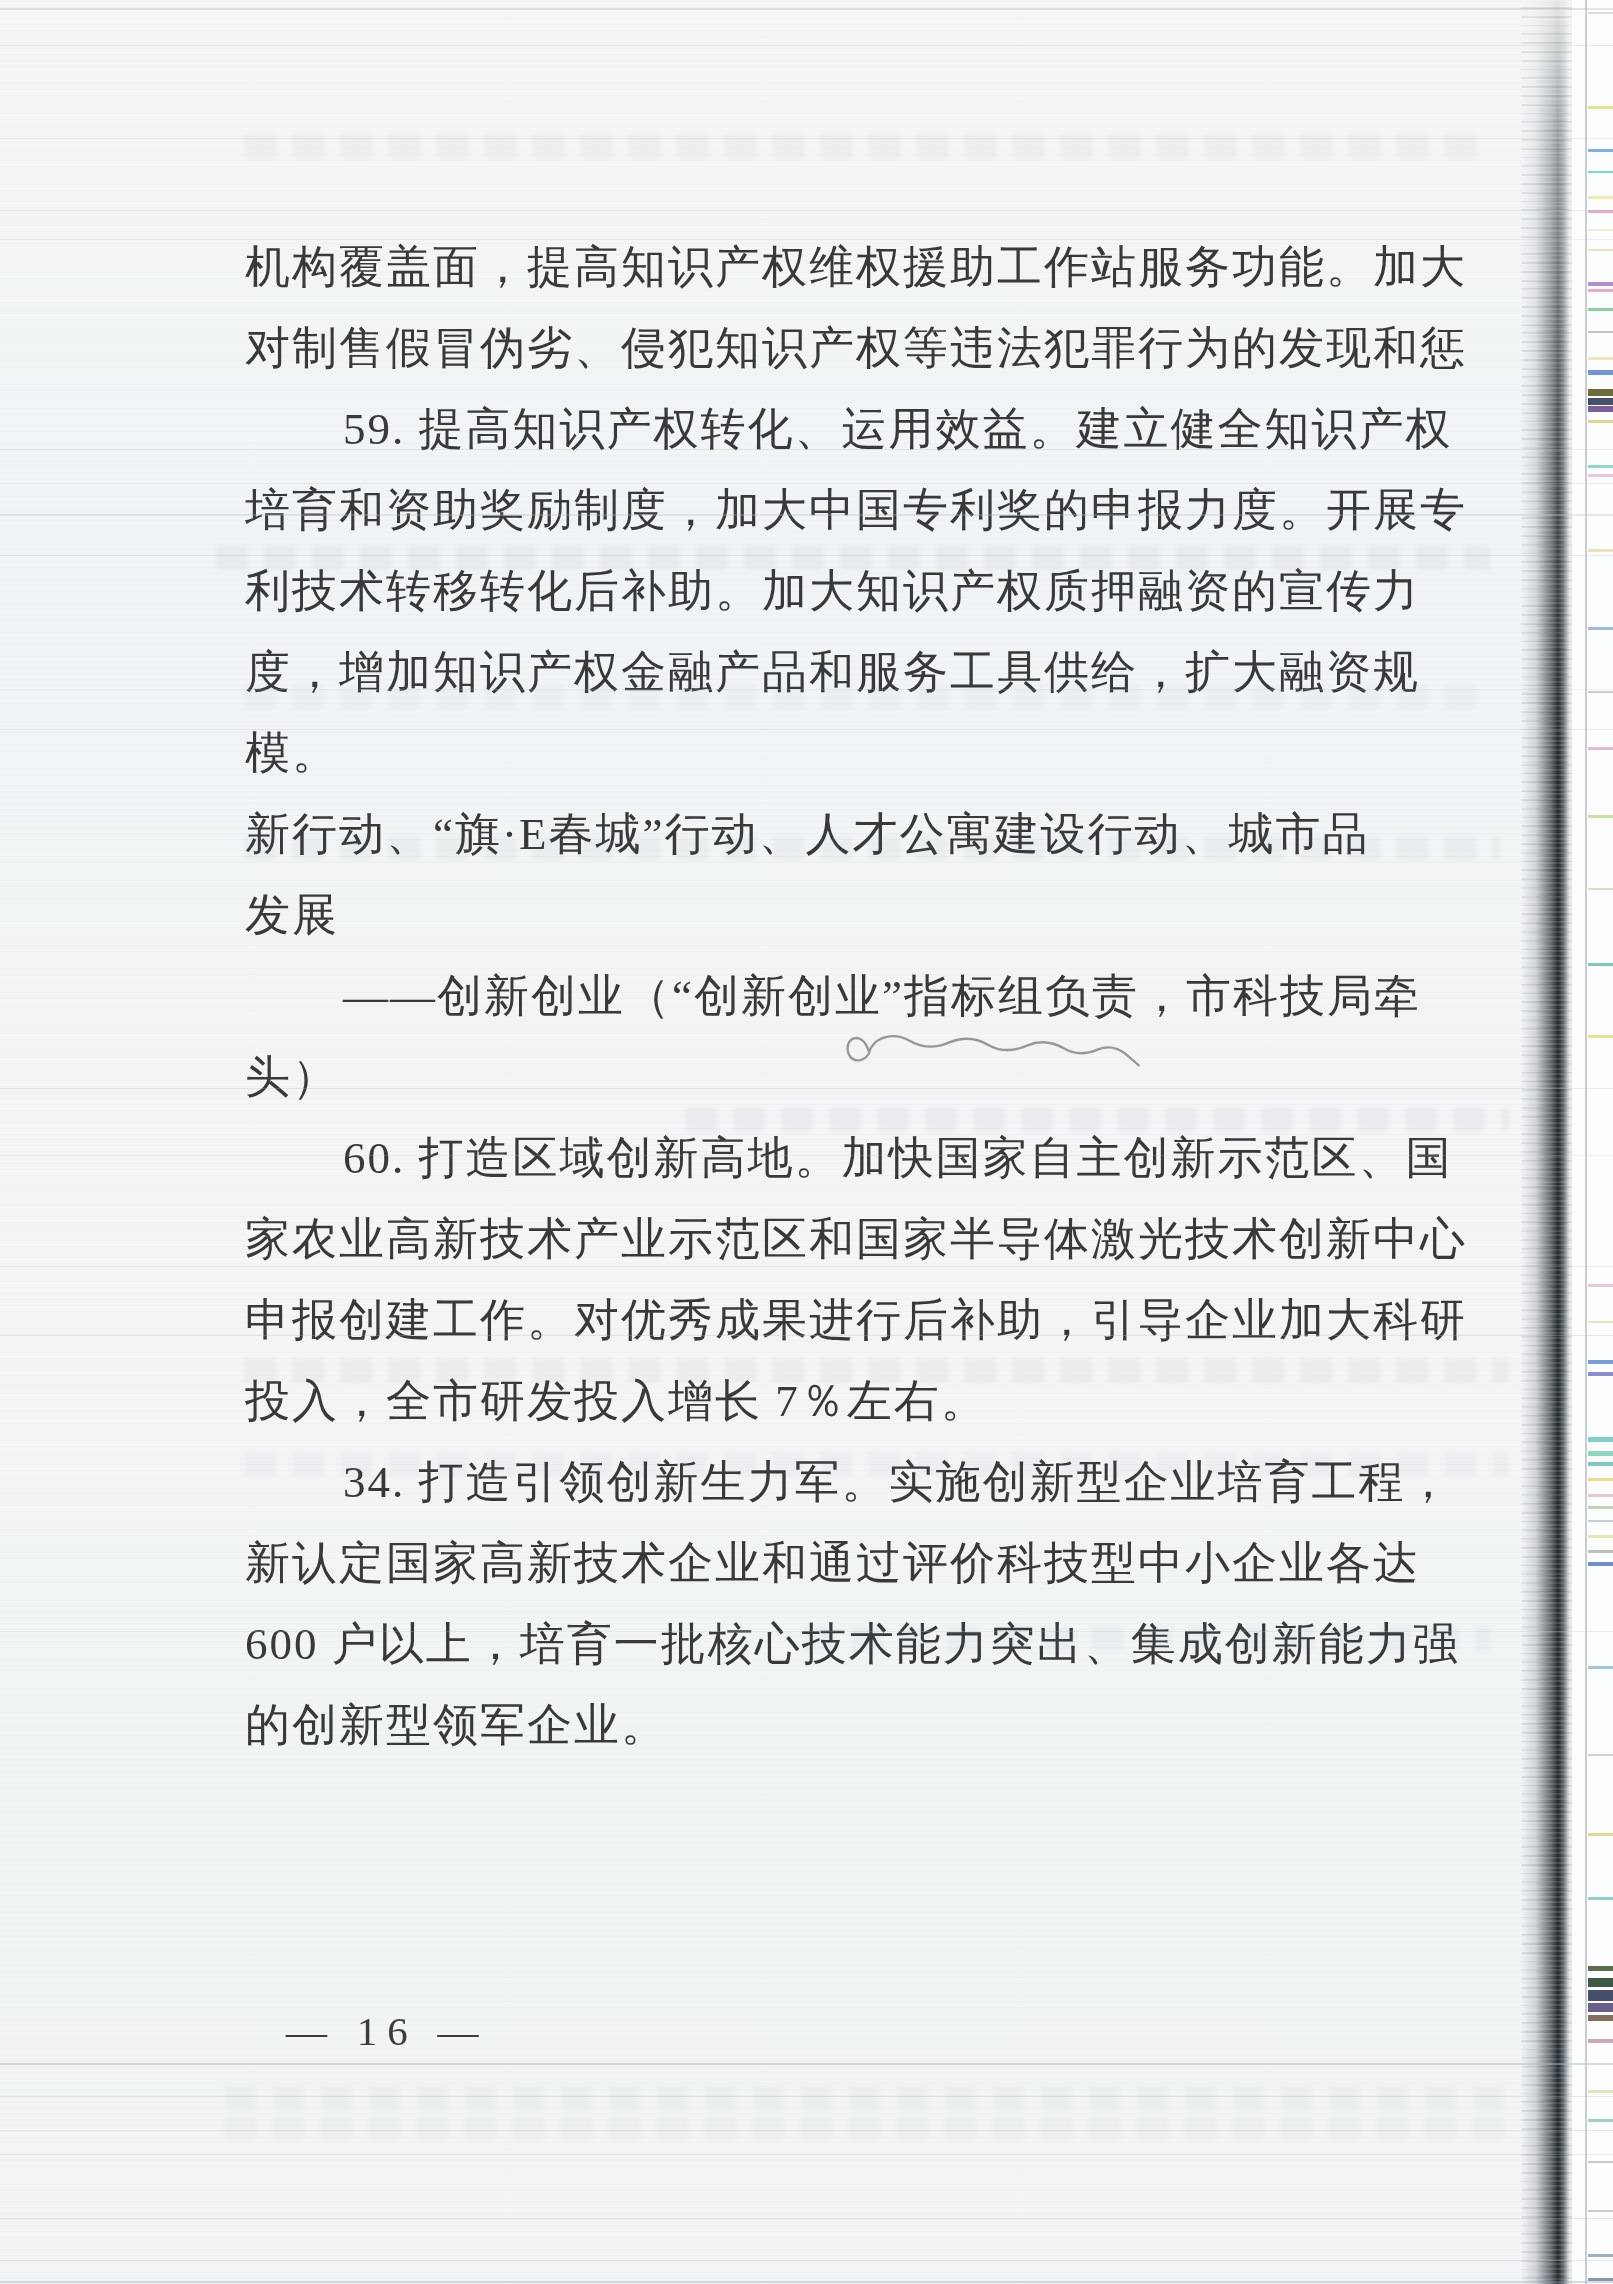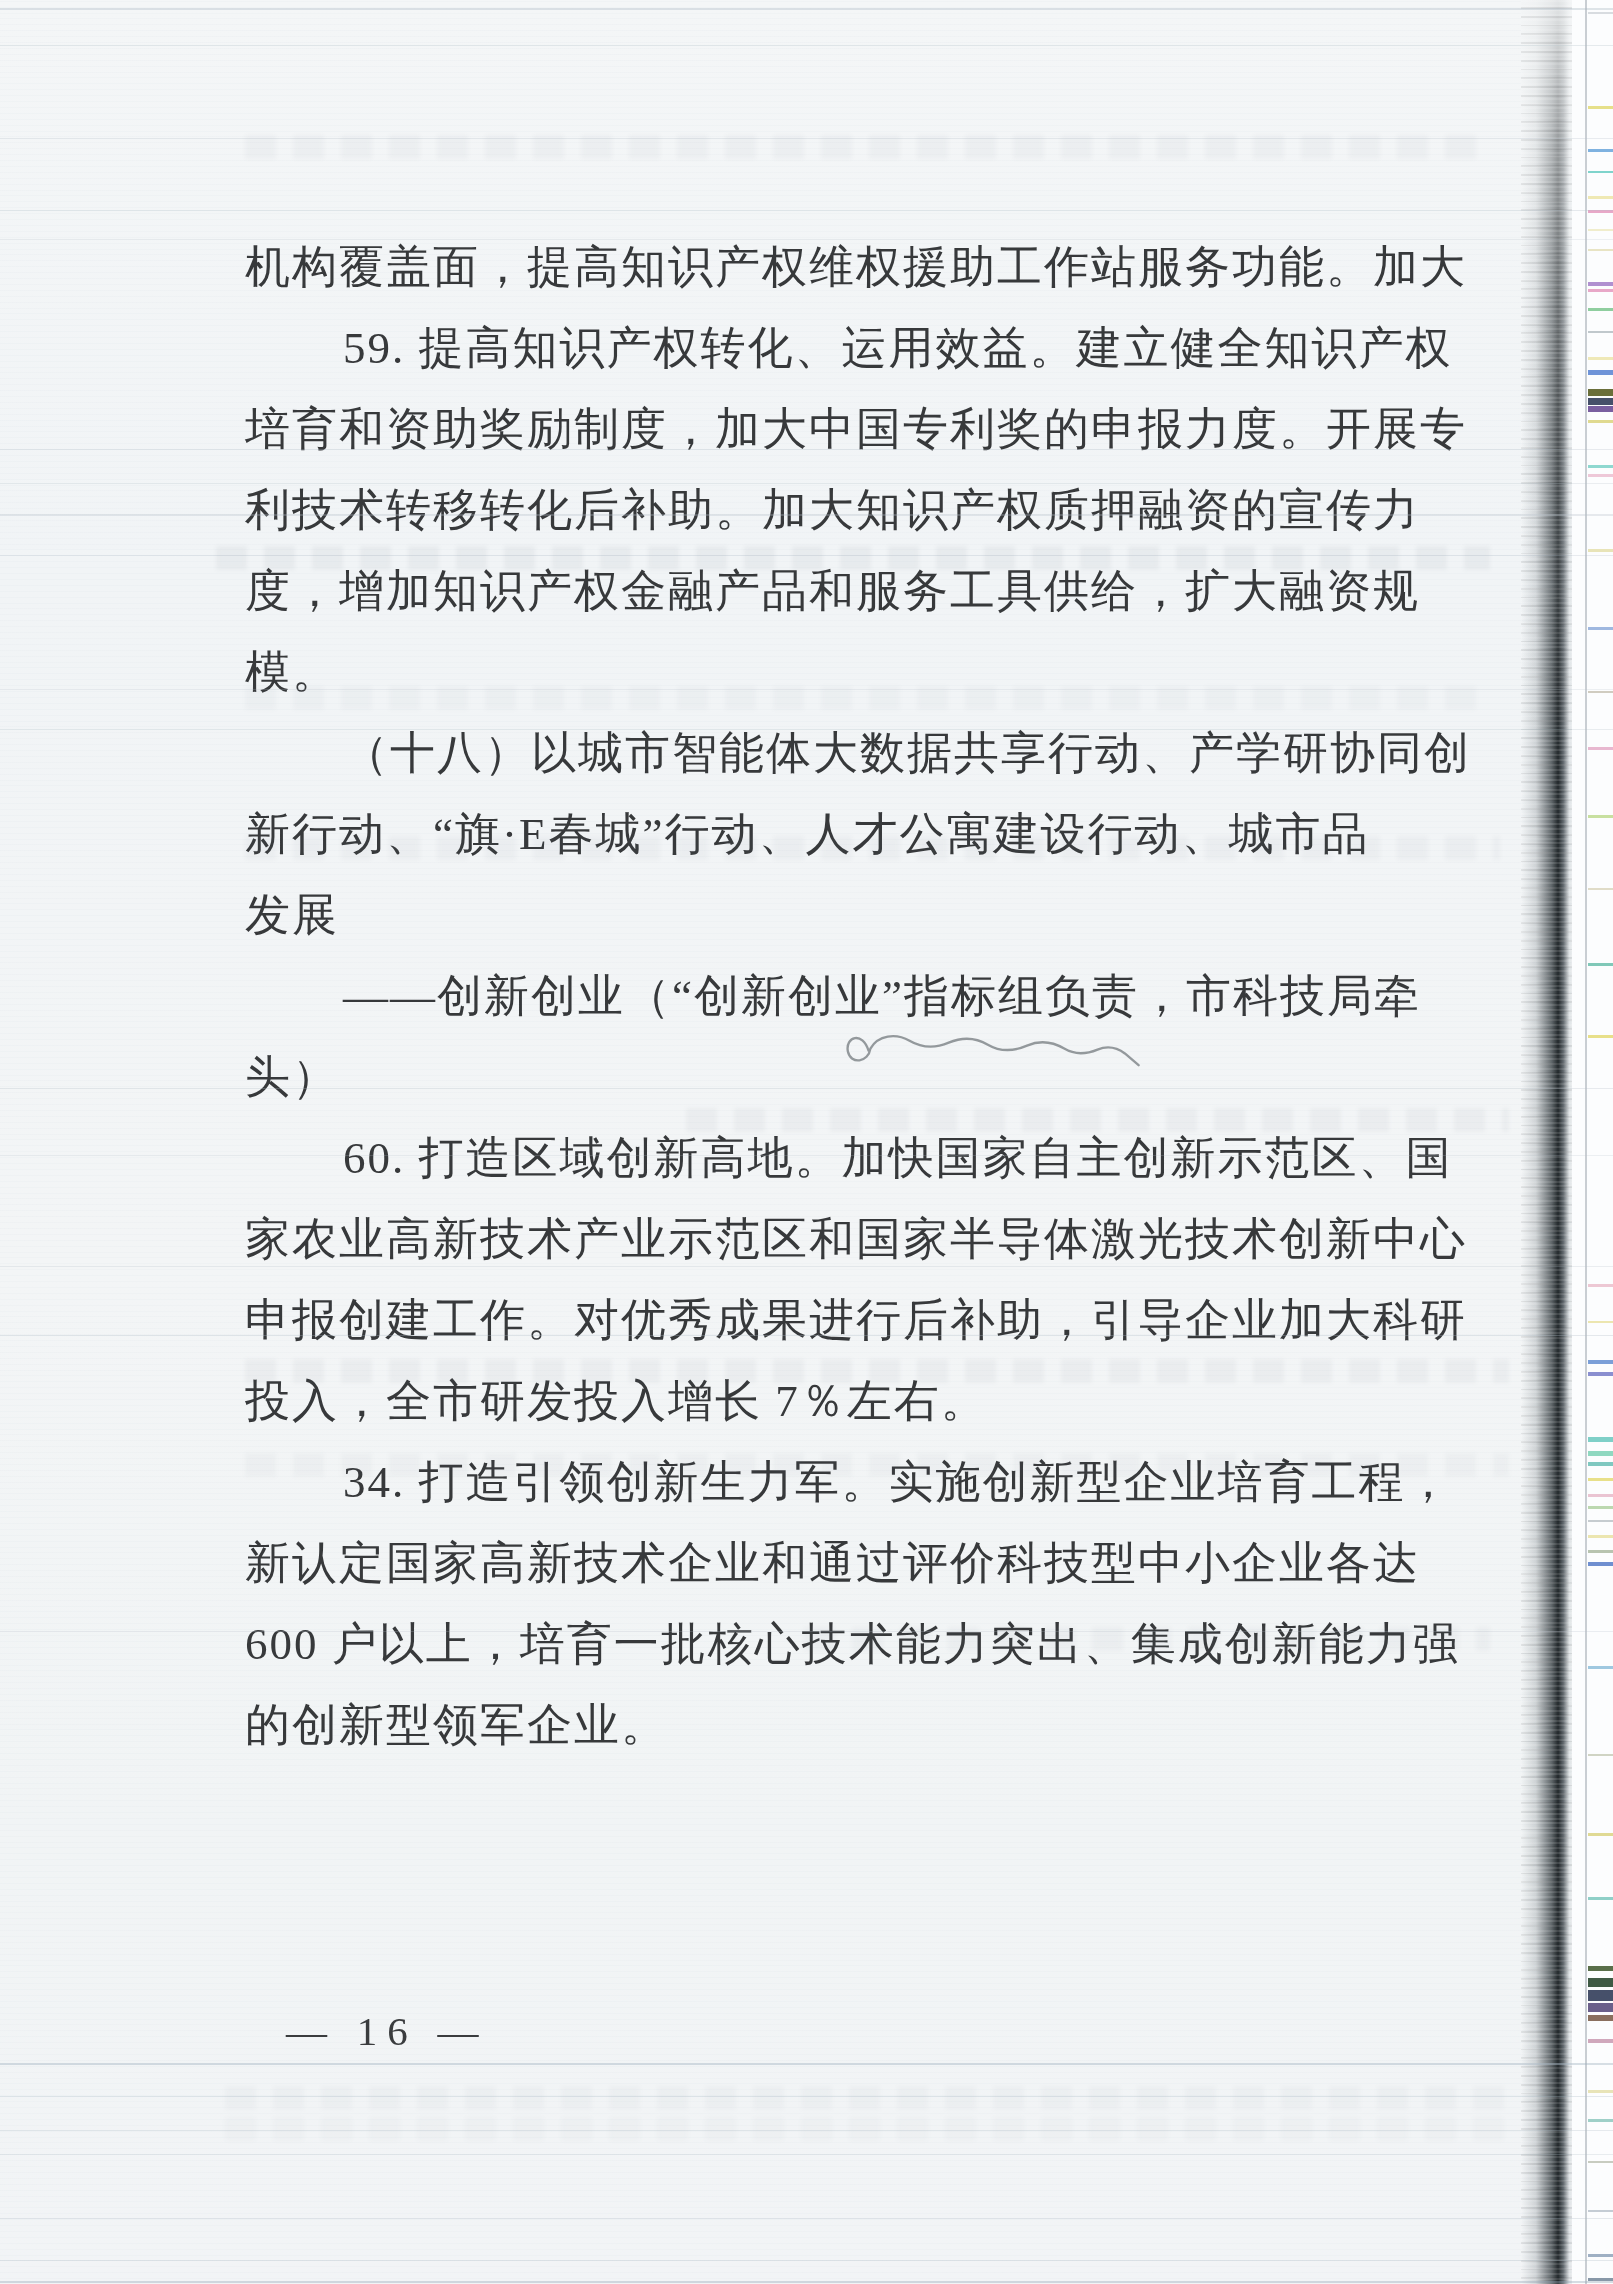--- a/index.html
+++ b/index.html
@@ -72,26 +72,26 @@
 </style>
 </head>
 <body>
 
 <div class="page">
   <div class="texture"></div>
 
   <div class="content">
 
   <div class="line">机构覆盖面，提高知识产权维权援助工作站服务功能。加大</div>
+      <div class="line">对制售假冒伪劣、侵犯知识产权等违法犯罪行为的发现和惩</div>
       <div class="line indent">59. 提高知识产权转化、运用效益。建立健全知识产权</div>
       <div class="line">培育和资助奖励制度，加大中国专利奖的申报力度。开展专</div>
       <div class="line">利技术转移转化后补助。加大知识产权质押融资的宣传力</div>
       <div class="line">度，增加知识产权金融产品和服务工具供给，扩大融资规</div>
       <div class="line">模。</div>
-      <div class="line indent">（十八）以城市智能体大数据共享行动、产学研协同创</div>
       <div class="line">新行动、“旗·E春城”行动、人才公寓建设行动、城市品</div>
       <div class="line">发展</div>
       <div class="line indent">——创新创业（“创新创业”指标组负责，市科技局牵</div>
       <div class="line">头）</div>
       <div class="line indent">60. 打造区域创新高地。加快国家自主创新示范区、国</div>
       <div class="line">家农业高新技术产业示范区和国家半导体激光技术创新中心</div>
       <div class="line">申报创建工作。对优秀成果进行后补助，引导企业加大科研</div>
       <div class="line">投入，全市研发投入增长 7％左右。</div>
       <div class="line indent">34. 打造引领创新生力军。实施创新型企业培育工程，</div>
       <div class="line">新认定国家高新技术企业和通过评价科技型中小企业各达</div>

